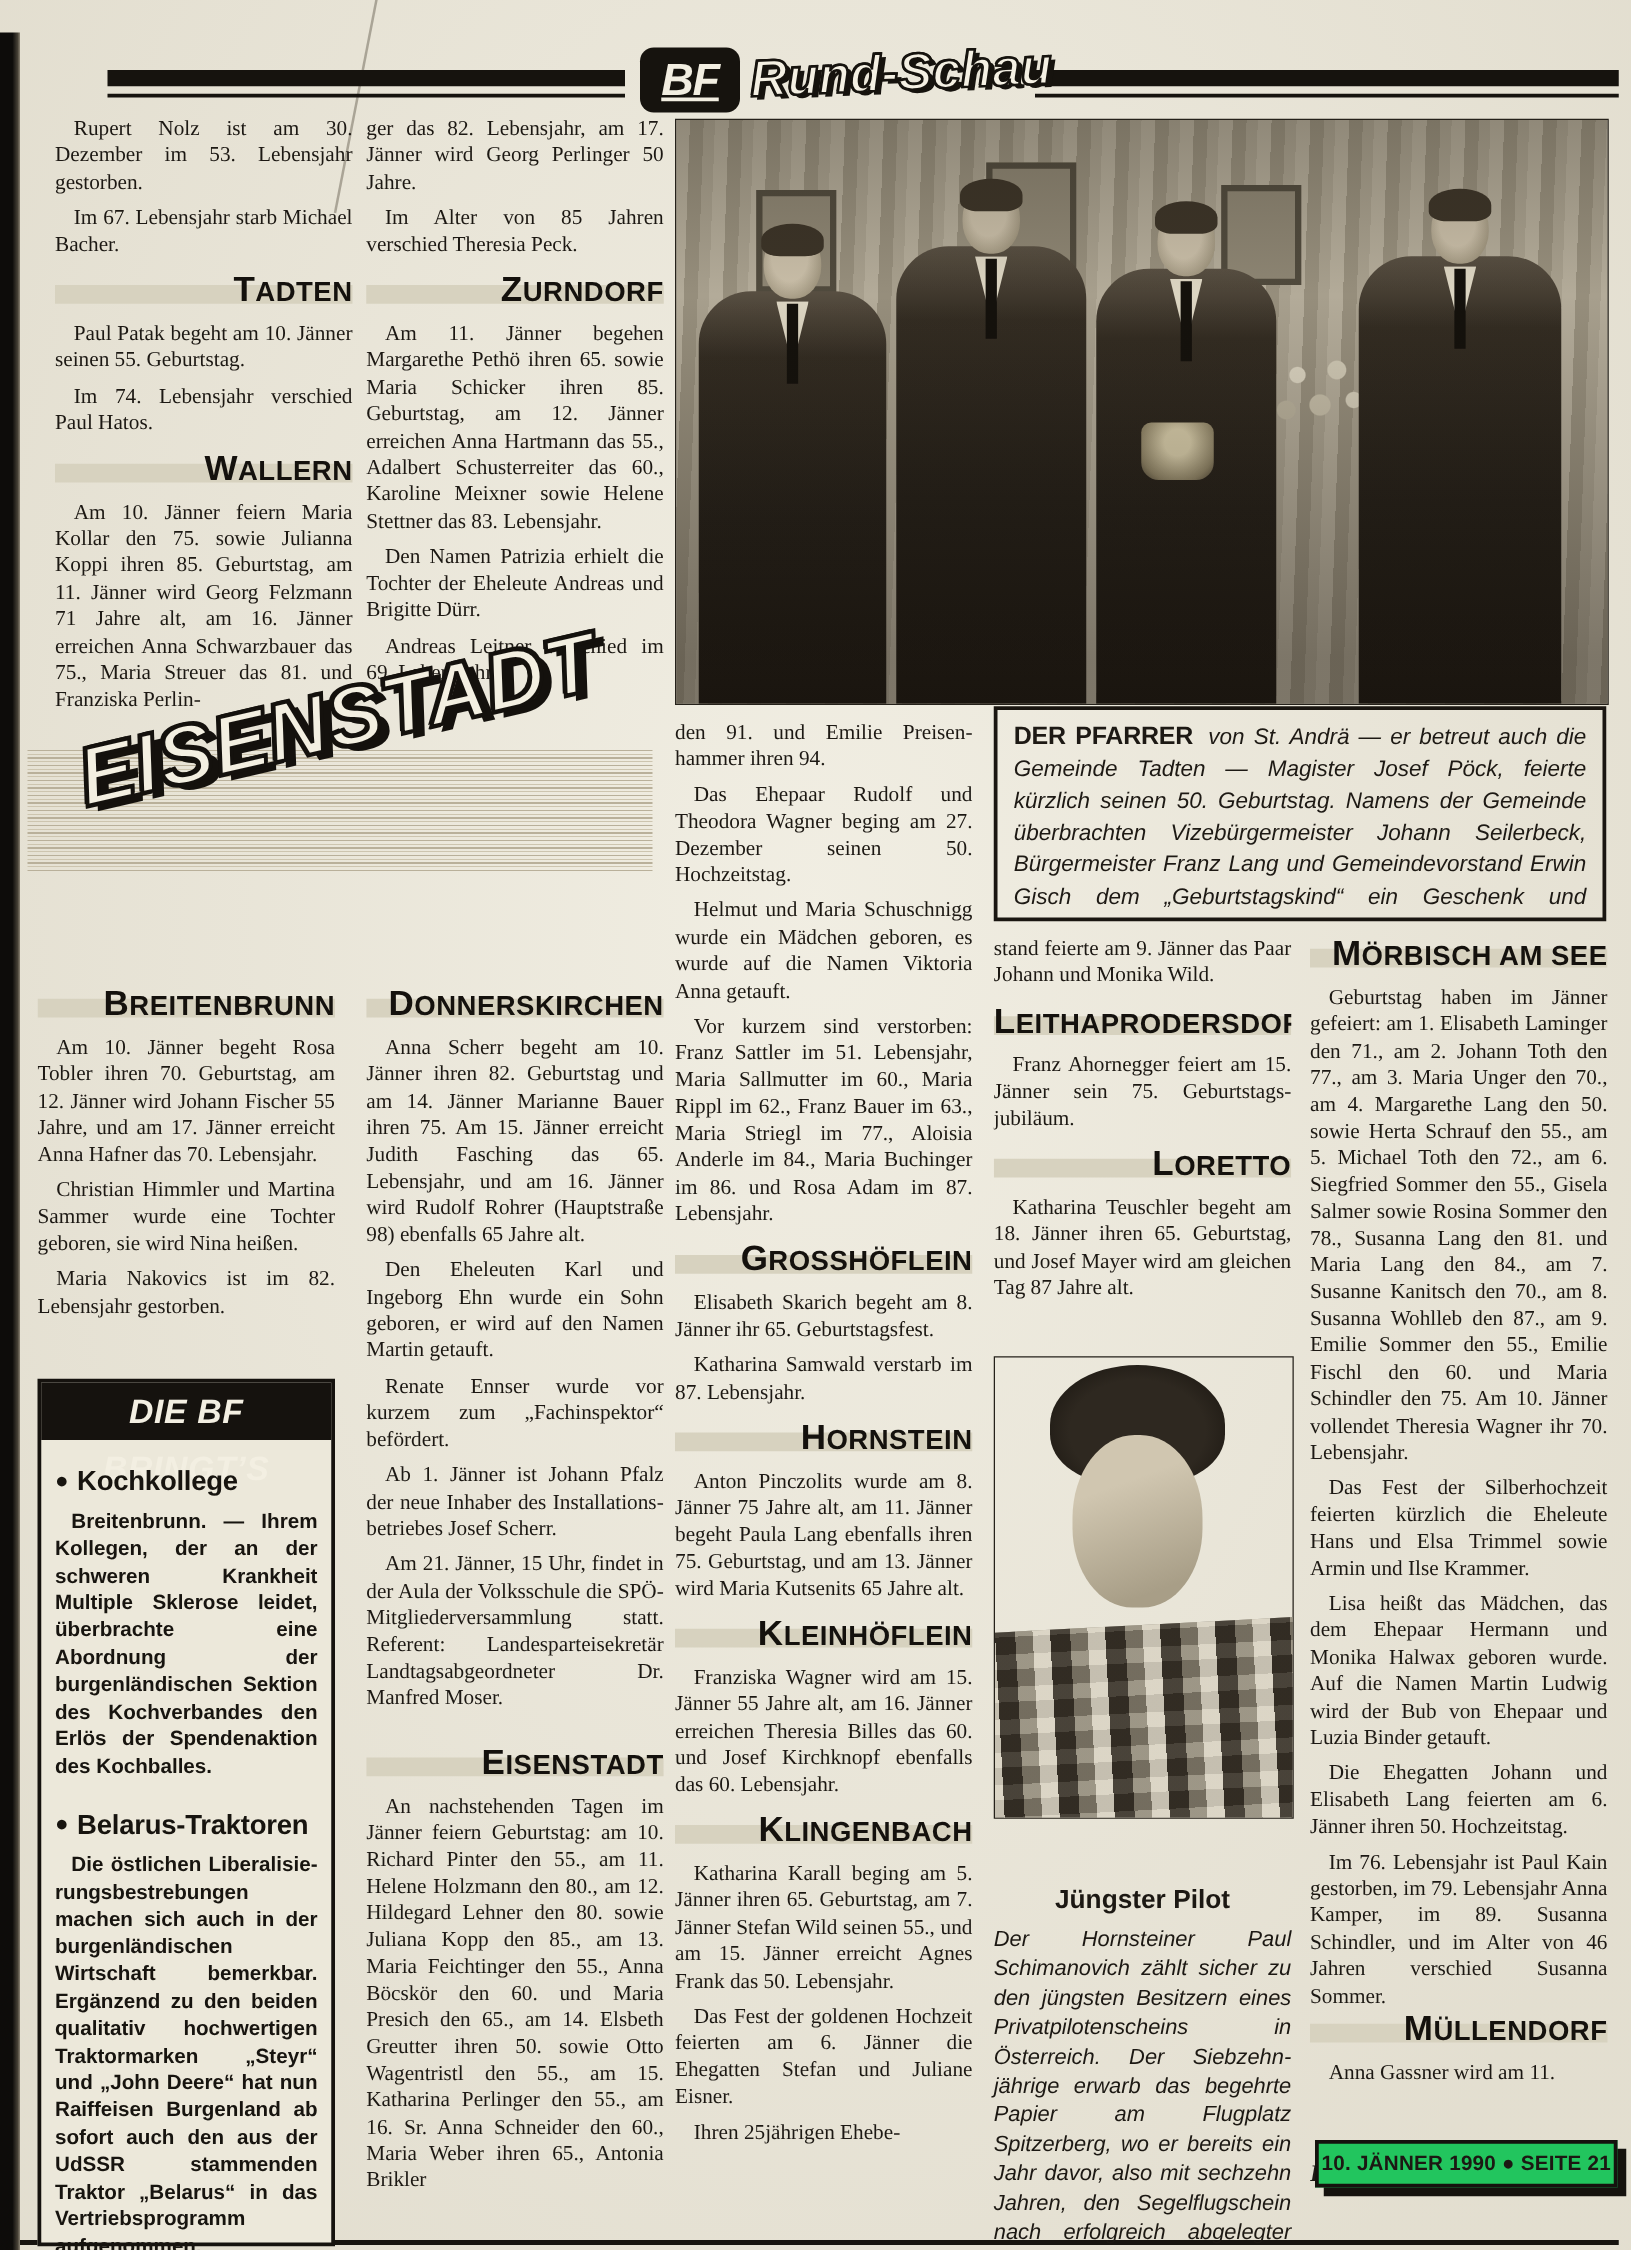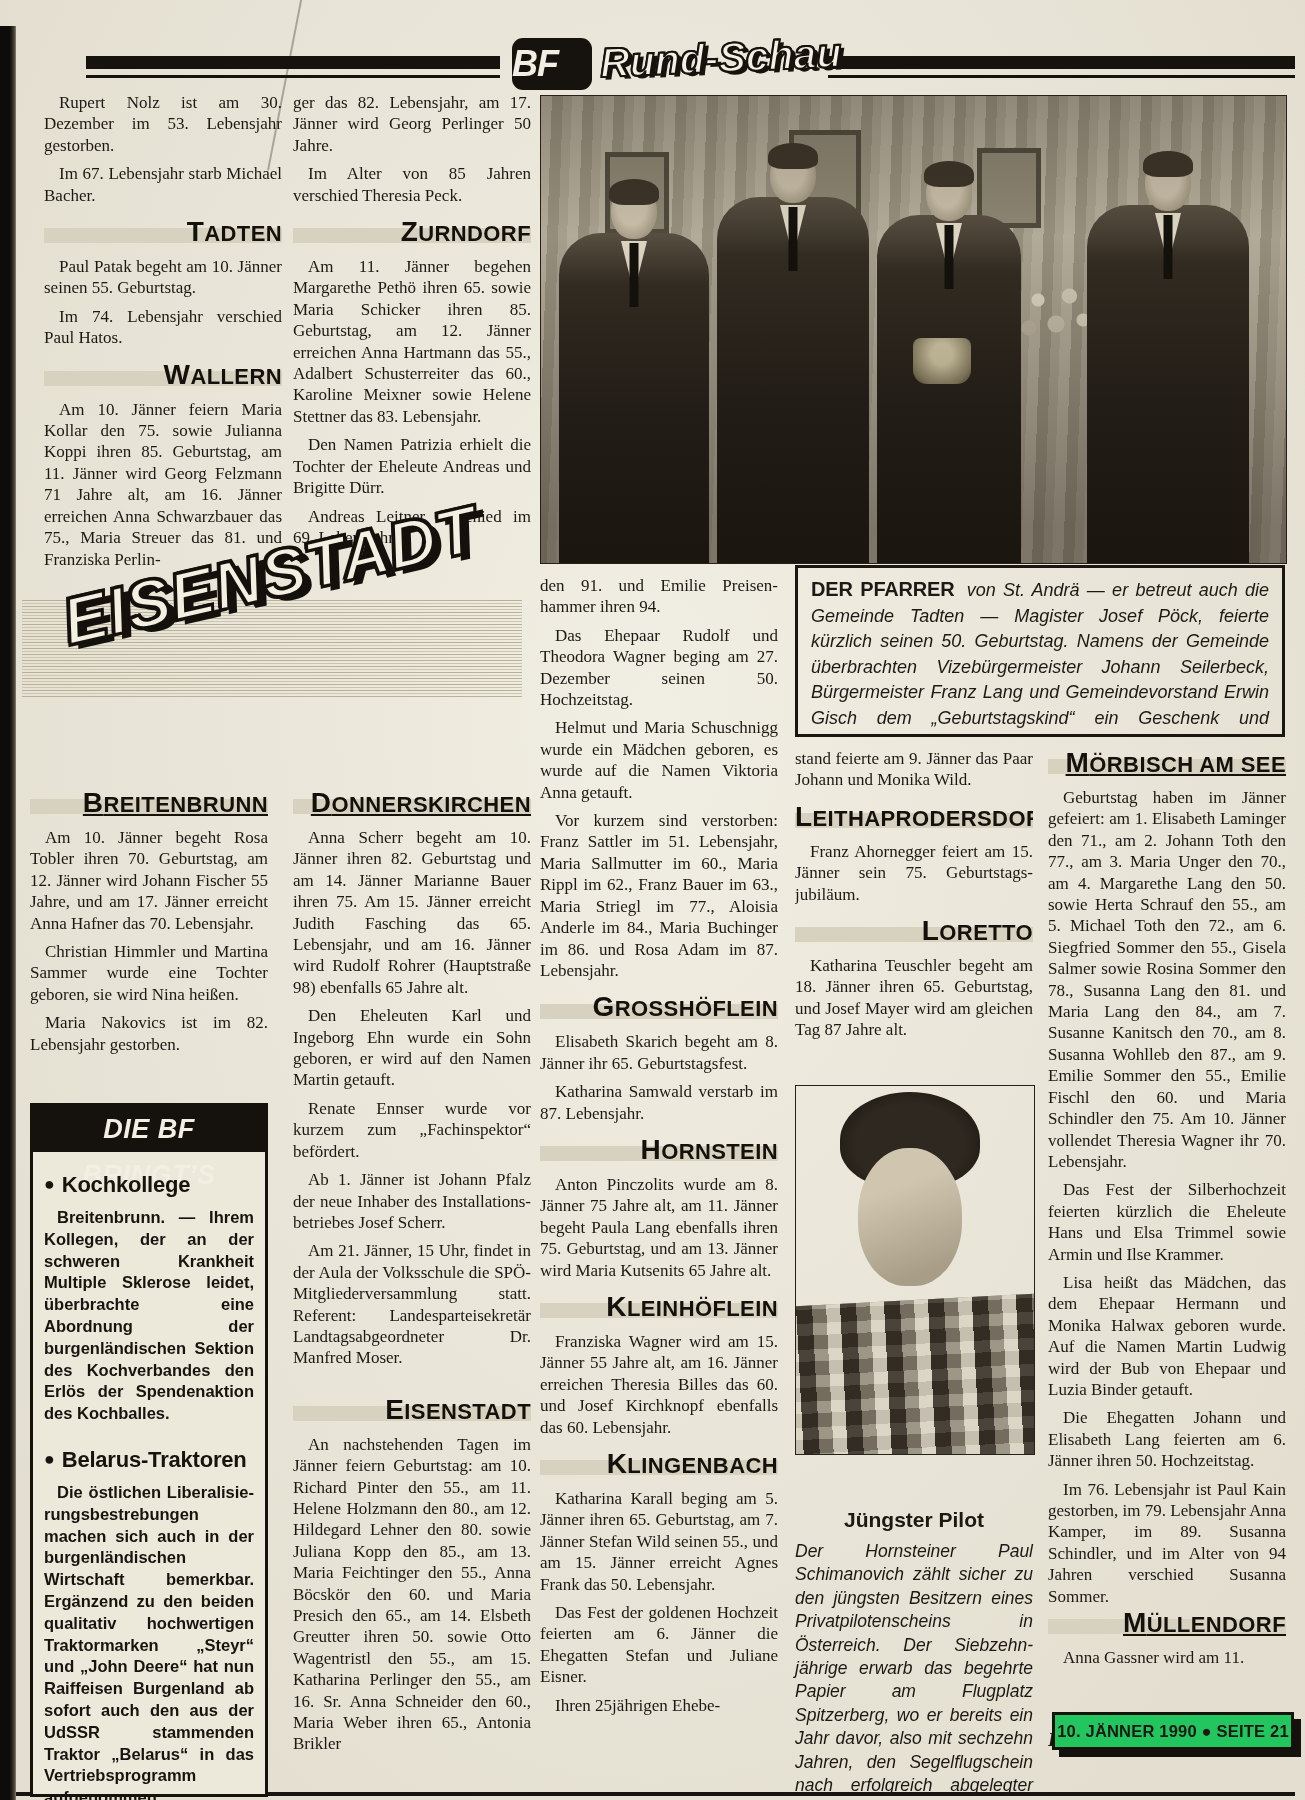--- a/index.html
+++ b/index.html
@@ -14,34 +14,34 @@
   .bottom-rule{position:absolute;left:16px;right:10px;bottom:4px;height:4px;background:#17140f;}
   .crease{position:absolute;left:284px;top:-6px;width:2px;height:178px;background:#9a9486;
         transform:rotate(11deg);opacity:.8;}
   
   .rulebar{position:absolute;height:13px;background:#16130e;}
   .rulebar::after{content:'';position:absolute;left:0;right:0;top:19px;height:3px;background:#16130e;}
   .bar-left{left:86px;top:56px;width:414px;}
   .bar-right{left:828px;top:56px;width:467px;}
   .bf-badge{position:absolute;left:512px;top:38px;width:80px;height:52px;background:#16130e;
         border-radius:11px;color:#f2eee1;font:italic 900 36px/52px "Liberation Sans",sans-serif;
-        text-align:left;letter-spacing:-1px;}
+        text-align:center;letter-spacing:-1px;text-decoration:underline;}
   .mast-title{position:absolute;left:600px;top:34px;width:230px;
         font:italic 900 41px/48px "Liberation Sans",sans-serif;letter-spacing:0px;
         color:#f4f0e3;-webkit-text-stroke:2px #16130e;
         text-shadow:4px 3px 0 #16130e, -1px -1px 0 #16130e, 1px -1px 0 #16130e, -1px 1px 0 #16130e;
         transform:rotate(-2.5deg);white-space:nowrap;}
   
   .col{position:absolute;width:238px;font-size:17px;line-height:21.4px;text-align:justify;}
   .col p{margin:0 0 7px;text-indent:15px;hyphens:manual;}
   .col p.noind{text-indent:0;}
   .sech{margin:13px 0 9px;font:700 22px/26px "Liberation Sans",sans-serif;letter-spacing:.4px;
         color:#14110d;text-align:right;
         background:linear-gradient(#d7d2bf,#d7d2bf) no-repeat 0 72%/100% 15px;}
-  .sech.first{margin-top:2px;text-decoration:underline;}
+  .sech.first{margin-top:2px;}
   .sech::first-letter{font-size:28px;}
   .clip{overflow:hidden;}
   
   .stripes{position:absolute;left:22px;top:598px;width:500px;height:100px;
         background:repeating-linear-gradient(180deg, rgba(0,0,0,0) 0 2px, #b9b09a 2px 3px,
                    rgba(0,0,0,0) 3px 5px, #cdc5af 5px 6px);}
   .town-logo{position:absolute;left:30px;top:540px;width:480px;text-align:center;
         font:italic 900 66px/70px "Liberation Sans",sans-serif;letter-spacing:1px;
         color:#f3efe1;-webkit-text-stroke:3px #14110d;
         text-shadow:7px 6px 0 #14110d, -2px -2px 0 #14110d, 2px -2px 0 #14110d, -2px 2px 0 #14110d;
@@ -251,21 +251,21 @@
     <h4>Jüngster Pilot</h4>
     <p>Der Hornsteiner Paul Schimanovich zählt sicher zu den jüngsten Besitzern eines Privat­pilotenscheins in Österreich. Der Siebzehn­jährige erwarb das begehrte Papier am Flugplatz Spitzerberg, wo er bereits ein Jahr davor, also mit sechzehn Jahren, den Segel­flugschein nach erfolgreich abgelegter Prüfung in Empfang nehmen durfte.</p>
   </div>
 
   <div class="col clip" style="left:1048px;top:748px;height:858px;">
     <h3 class="sech first">MÖRBISCH AM SEE</h3>
     <p>Geburtstag haben im Jänner gefeiert: am 1. Elisabeth Laminger den 71., am 2. Johann Toth den 77., am 3. Maria Unger den 70., am 4. Margarethe Lang den 50. sowie Herta Schrauf den 55., am 5. Michael Toth den 72., am 6. Siegfried Sommer den 55., Gisela Salmer sowie Rosina Sommer den 78., Susanna Lang den 81. und Maria Lang den 84., am 7. Susanne Kanitsch den 70., am 8. Susanna Wohlleb den 87., am 9. Emilie Sommer den 55., Emilie Fischl den 60. und Maria Schindler den 75. Am 10. Jänner vollendet Theresia Wagner ihr 70. Lebensjahr.</p>
     <p>Das Fest der Silberhochzeit feierten kürzlich die Eheleute Hans und Elsa Trimmel sowie Armin und Ilse Krammer.</p>
     <p>Lisa heißt das Mädchen, das dem Ehepaar Hermann und Monika Halwax geboren wurde. Auf die Namen Martin Ludwig wird der Bub von Ehepaar und Luzia Binder getauft.</p>
     <p>Die Ehegatten Johann und Elisabeth Lang feierten am 6. Jänner ihren 50. Hochzeitstag.</p>
-    <p>Im 76. Lebensjahr ist Paul Kain gestorben, im 79. Lebensjahr Anna Kamper, im 89. Susanna Schindler, und im Alter von 94 Jahren verschied Susanna Sommer.</p>
+    <p>Im 76. Lebensjahr ist Paul Kain gestorben, im 79. Lebensjahr Anna Kamper, im 89. Susanna Schindler, und im Alter von 46 Jahren verschied Susanna Sommer.</p>
   </div>
 
   <div class="col muell">
     <h3 class="sech first">MÜLLENDORF</h3>
     <p>Anna Gassner wird am 11.</p>
   </div>
 
   <div class="fortsetzung">Fortsetzung auf Seite 22</div>
 
   <div class="footer-box">10. JÄNNER 1990 ● SEITE 21</div>

